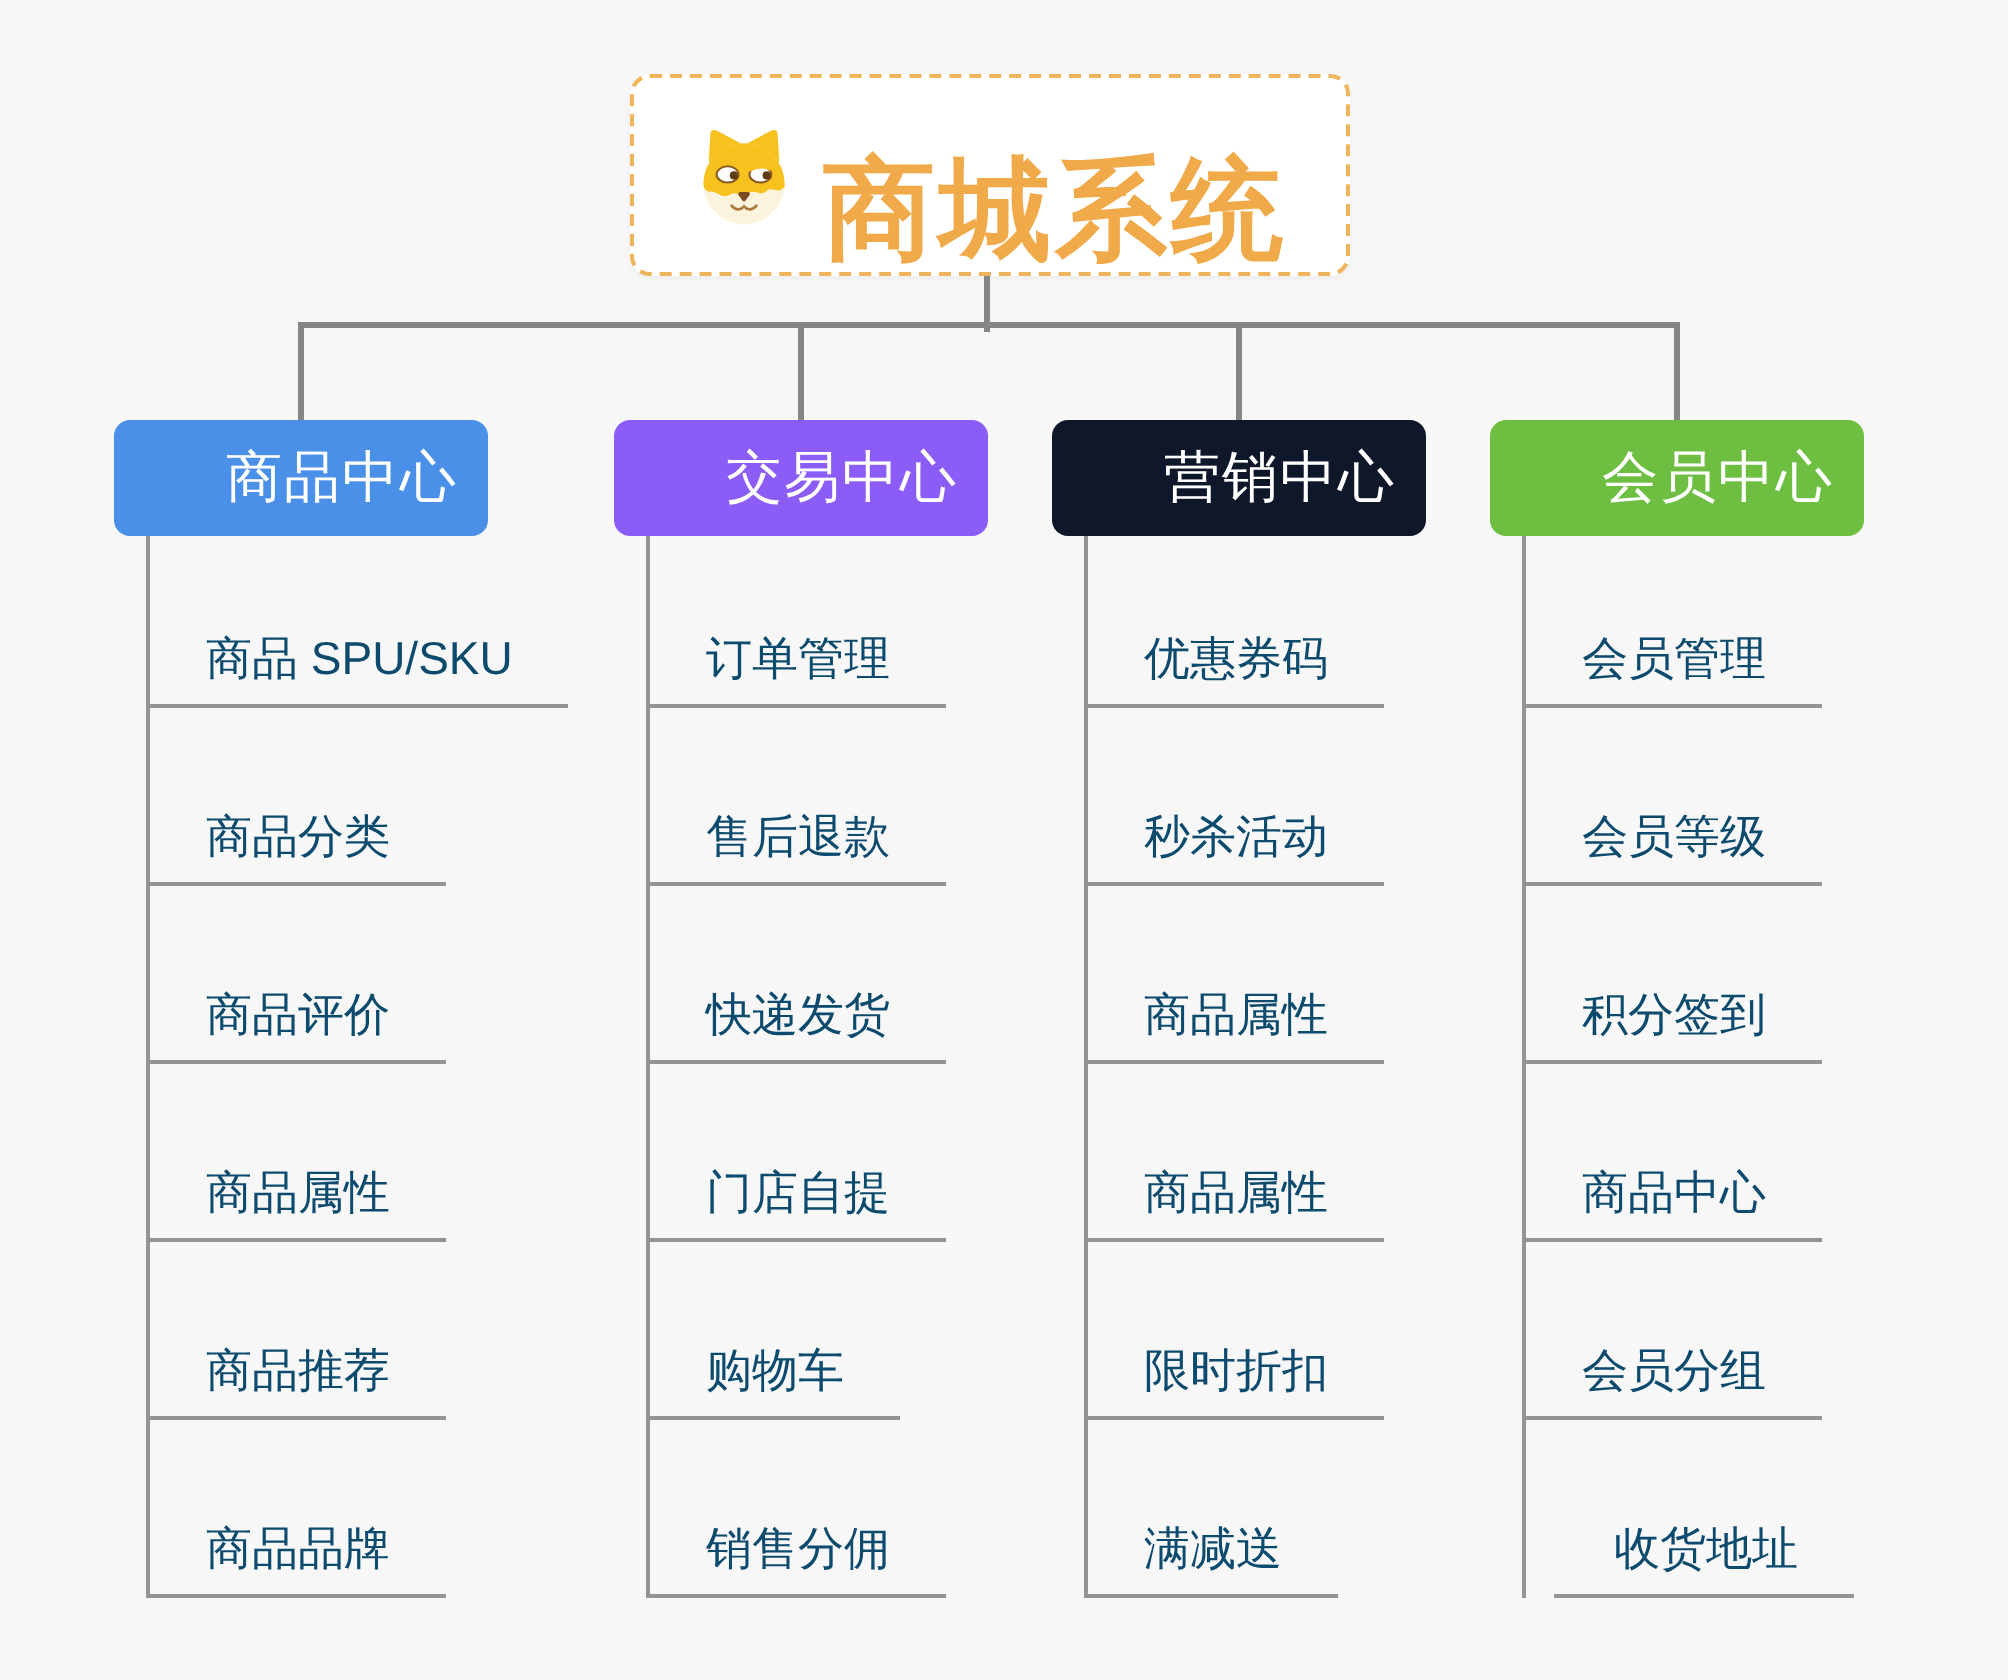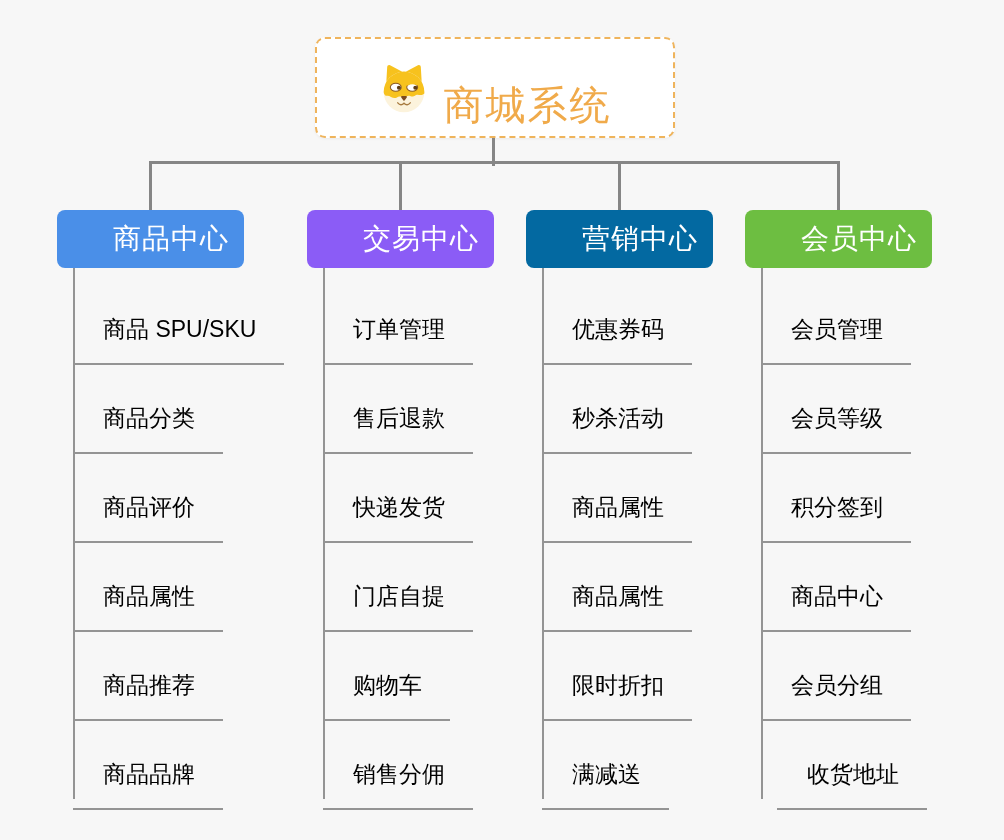--- a/index.html
+++ b/index.html
@@ -16,40 +16,40 @@
     position:absolute;left:315px;top:37px;width:360px;height:101px;
     box-sizing:border-box;
     background:#ffffff;
     border:2px dashed #efb45c;
     border-radius:10px;
     display:flex;align-items:center;justify-content:center;gap:15px;
     box-shadow:0 1px 3px rgba(0,0,0,0.05);
     cursor:pointer;
   }
   .root-title{
-    font-size:40px;
+    font-size:56px;
     letter-spacing:2px;
-    font-weight:400;
+    font-weight:700;
     margin-top:36px;
   }
   .dog-icon{display:inline-flex;width:50px;height:50px;}
   .branch-box{
     position:absolute;width:187px;height:58px;
     box-sizing:border-box;
     border-radius:8px;
     display:flex;align-items:center;justify-content:center;
     color:#ffffff;font-size:28px;letter-spacing:1px;
     cursor:pointer;
     padding-left:41px;
   }
   .leaf{
     position:absolute;
     white-space:nowrap;
-    font-size:23px;line-height:28px;color:#000000;
-    padding:0 28px 20px 30px;
+    font-size:23px;line-height:28px;color:#0c4a6e;
+    padding:0 28px 9px 30px;
     border-bottom:2px solid #949494;
     cursor:pointer;
   }
   .v-child-line{width:2px;}
 </style>
 </head>
 <body style="background: rgb(247, 247, 247);">
 
 <div class="canvas">
 
@@ -98,21 +98,21 @@
         <span>交易中心</span>
       </div>
       <div class="line v-child-line" style="left: 323px; top: 268px; height: 531px; background: rgb(148, 148, 148);"></div>
       <div class="leaf" style="left: 323px; top: 315px; border-bottom-color: rgb(148, 148, 148);"><span>订单管理</span></div>
       <div class="leaf" style="left: 323px; top: 404px; border-bottom-color: rgb(148, 148, 148);"><span>售后退款</span></div>
       <div class="leaf" style="left: 323px; top: 493px; border-bottom-color: rgb(148, 148, 148);"><span>快递发货</span></div>
       <div class="leaf" style="left: 323px; top: 582px; border-bottom-color: rgb(148, 148, 148);"><span>门店自提</span></div>
       <div class="leaf" style="left: 323px; top: 671px; border-bottom-color: rgb(148, 148, 148);"><span>购物车</span></div>
       <div class="leaf" style="left: 323px; top: 760px; border-bottom-color: rgb(148, 148, 148);"><span>销售分佣</span></div>
       <div class="line" style="left: 618px; top: 162px; width: 3px; height: 48px; background: rgb(134, 134, 134);"></div>
-      <div class="branch-box" style="left: 526px; top: 210px; background: #0369a1;">
+      <div class="branch-box" style="left: 526px; top: 210px; background: #0f172a;">
         <span>营销中心</span>
       </div>
       <div class="line v-child-line" style="left: 542px; top: 268px; height: 531px; background: rgb(148, 148, 148);"></div>
       <div class="leaf" style="left: 542px; top: 315px; border-bottom-color: rgb(148, 148, 148);"><span>优惠券码</span></div>
       <div class="leaf" style="left: 542px; top: 404px; border-bottom-color: rgb(148, 148, 148);"><span>秒杀活动</span></div>
       <div class="leaf" style="left: 542px; top: 493px; border-bottom-color: rgb(148, 148, 148);"><span>商品属性</span></div>
       <div class="leaf" style="left: 542px; top: 582px; border-bottom-color: rgb(148, 148, 148);"><span>商品属性</span></div>
       <div class="leaf" style="left: 542px; top: 671px; border-bottom-color: rgb(148, 148, 148);"><span>限时折扣</span></div>
       <div class="leaf" style="left: 542px; top: 760px; border-bottom-color: rgb(148, 148, 148);"><span>满减送</span></div>
       <div class="line" style="left: 837px; top: 162px; width: 3px; height: 48px; background: rgb(134, 134, 134);"></div>

